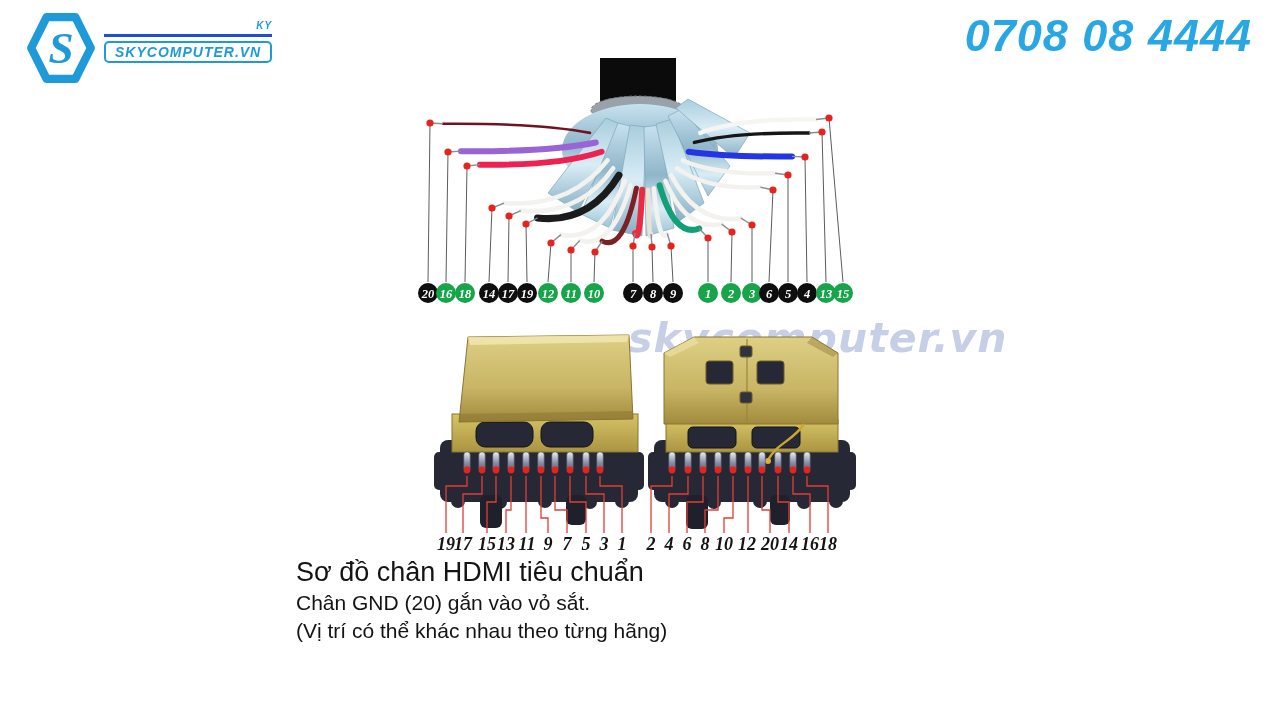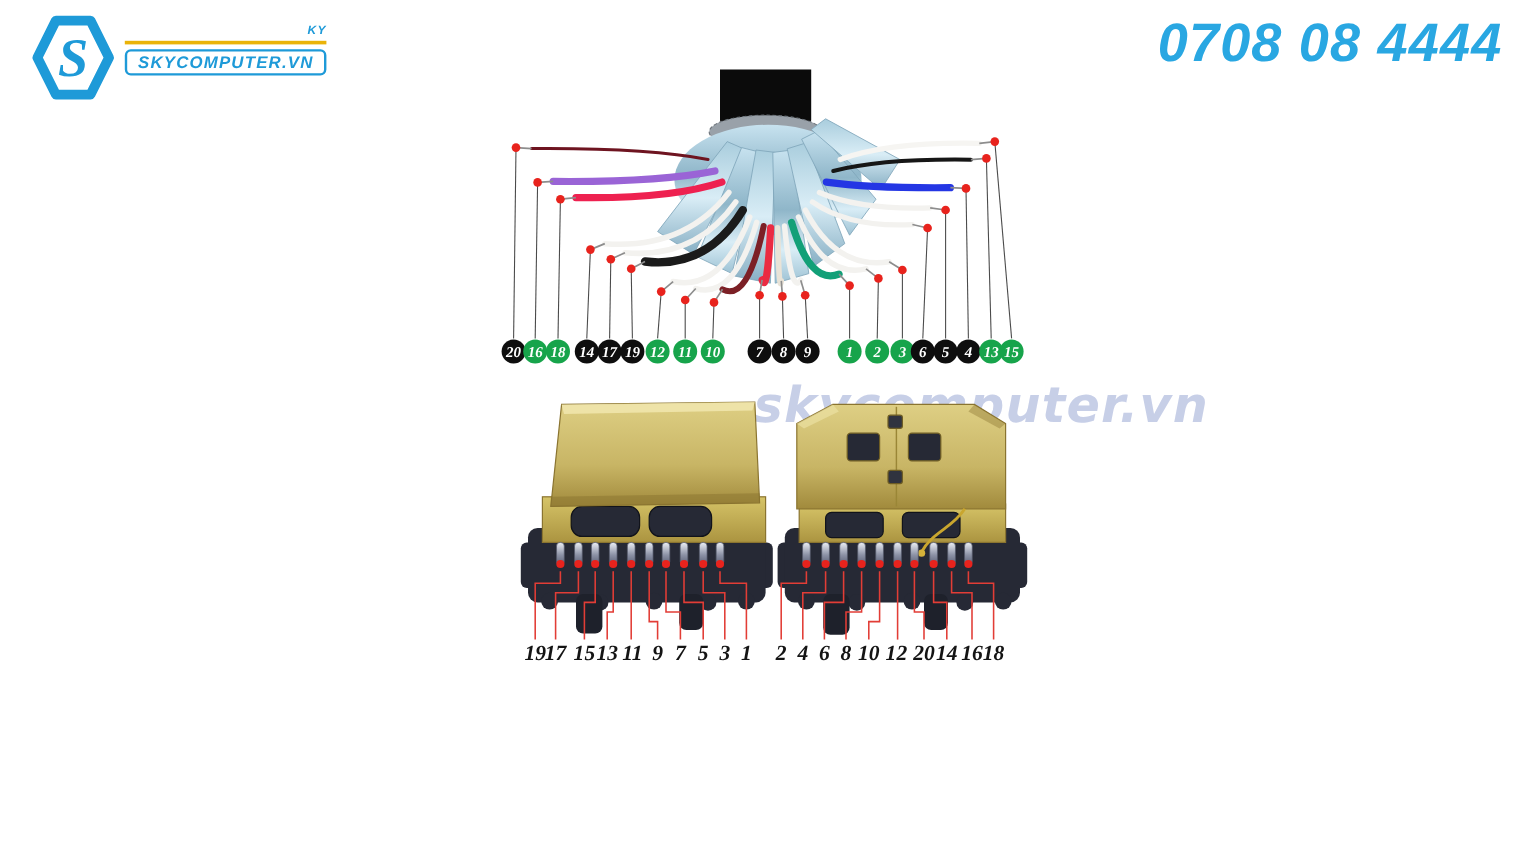--- a/index.html
+++ b/index.html
@@ -7,21 +7,21 @@
          font-family:"Liberation Sans","DejaVu Sans",sans-serif;}
   
   .watermark{position:absolute;left:628px;top:314px;z-index:1;
              font-family:"DejaVu Sans",sans-serif;font-style:italic;font-weight:bold;
              font-size:41px;letter-spacing:1px;color:#b5bfe0;opacity:.75;}
   #diagram{position:absolute;left:0;top:0;z-index:2;}
   
   .logo{position:absolute;left:26px;top:12px;z-index:3;display:flex;align-items:flex-start;gap:8px;}
   .logo-right{padding-top:8px;}
   .logo-name{color:#1e9ad8;font-weight:bold;font-size:27px;letter-spacing:1.5px;line-height:1;}
-  .logo-rule{position:relative;border-bottom:3px solid #eab308;margin:4px 0 4px 0;height:10px;}
+  .logo-rule{position:relative;border-bottom:3px solid #1d4ed8;margin:4px 0 4px 0;height:10px;}
   .logo-ky{position:absolute;right:0;top:-4px;color:#1e9ad8;font-style:italic;font-weight:bold;font-size:10px;letter-spacing:1px;}
   .logo-site{display:inline-block;border:2.5px solid #1e9ad8;border-radius:5px;padding:1px 9px;
              color:#1e9ad8;font-style:italic;font-weight:bold;font-size:14px;letter-spacing:1px;}
   .phone{position:absolute;right:28px;top:10px;z-index:3;color:#29a7e2;
          font-weight:bold;font-style:italic;font-size:45px;letter-spacing:1px;text-align:center;}
   
   .caption{position:absolute;left:296px;top:556px;z-index:3;color:#141414;}
   .cap-title{font-size:27px;line-height:1.2;}
   .cap-line{font-size:21px;line-height:1.22;margin-top:2px;}
   
@@ -386,13 +386,18 @@
     <div class="logo-right">
       <div class="logo-rule">
         <span class="logo-ky">KY</span>
       </div>
       <div class="logo-site">SKYCOMPUTER.VN</div>
     </div>
   </div>
 
   <div class="phone">0708 08 4444</div>
 
+  <div class="caption">
+    <div class="cap-title">Sơ đồ chân HDMI tiêu chuẩn</div>
+    <div class="cap-line">Chân GND (20) gắn vào vỏ sắt.</div>
+    <div class="cap-line">(Vị trí có thể khác nhau theo từng hãng)</div>
+  </div>
 </div>
 
 </body></html>

